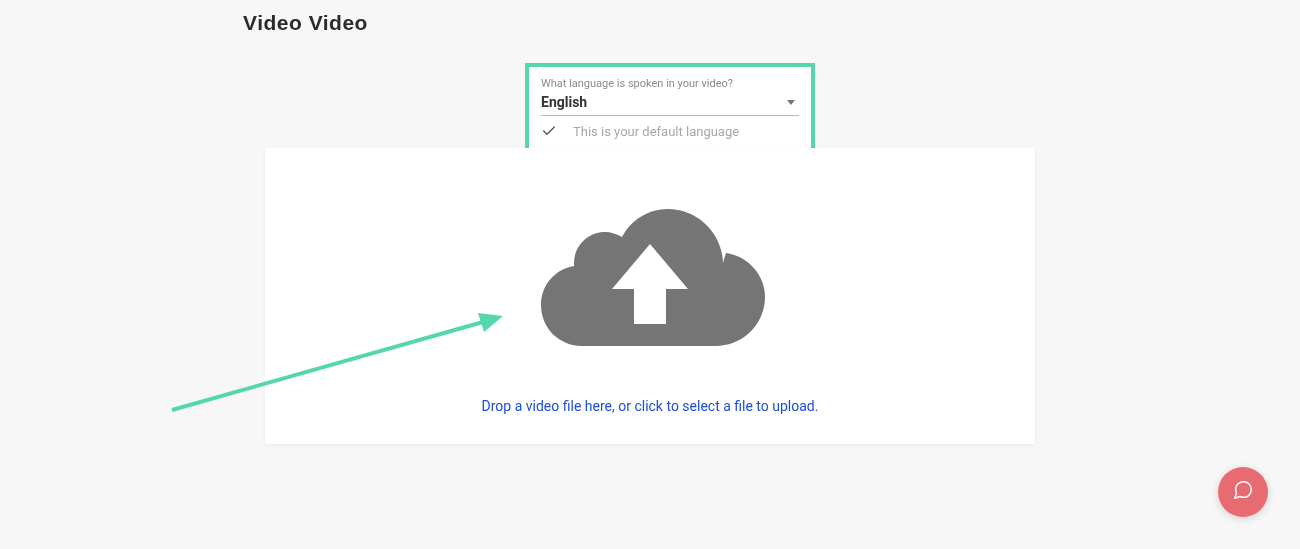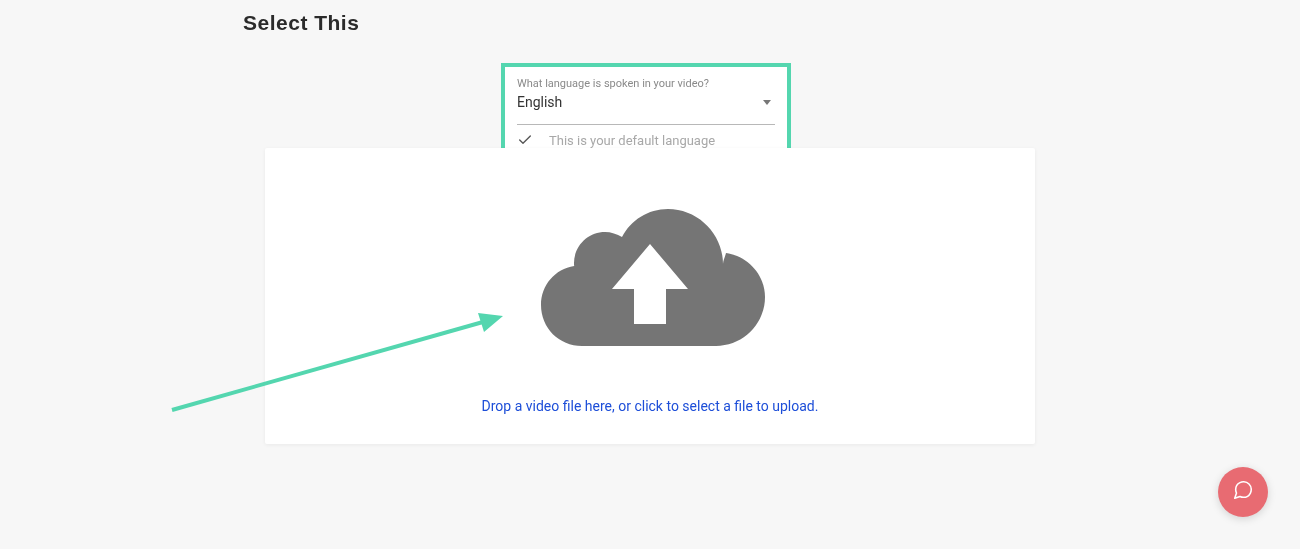--- a/index.html
+++ b/index.html
@@ -25,40 +25,41 @@
       left: 243px;
       top: 11px;
       font-size: 21px;
       font-weight: 700;
       font-family: "Arial Narrow", "Helvetica Condensed", Arial, sans-serif;
       letter-spacing: 0.5px;
       color: #2b2b2b;
     }
     .language-box {
       position: absolute;
-      left: 501px;
+      left: 525px;
       top: 63px;
       width: 290px;
       height: 99px;
       border: 4px solid #54d6af;
       background: #fff;
       padding: 10px 12px 8px 12px;
     }
     .language-label {
       font-size: 11px;
       color: #8a8a8a;
       margin-bottom: 4px;
     }
     .language-select {
       display: flex;
       align-items: center;
       justify-content: space-between;
       border-bottom: 1px solid #b8b8b8;
-      padding-bottom: 14px;
+      padding-bottom: 5px;
       cursor: pointer;
+      font-weight: bold;
     }
     .language-value {
       font-size: 14px;
       color: #333;
     }
     .caret {
       width: 0;
       height: 0;
       border-left: 4px solid transparent;
       border-right: 4px solid transparent;
@@ -127,21 +128,21 @@
     .help-fab svg {
       width: 22px;
       height: 22px;
     }
   </style>
 </head>
 <body>
 
 <div class="container">
 
-  <h1 class="page-title">Select This</h1>
+  <h1 class="page-title">Video Video</h1>
 
   <div class="language-box">
     <div class="language-label">What language is spoken in your video?</div>
     <div class="language-select">
       <span class="language-value">English</span>
       <span class="caret"></span>
     </div>
     <div class="default-row">
       <span class="check-icon">
         <svg viewBox="0 0 24 24" fill="none" stroke="#555" stroke-width="2" stroke-linecap="round" stroke-linejoin="round">

